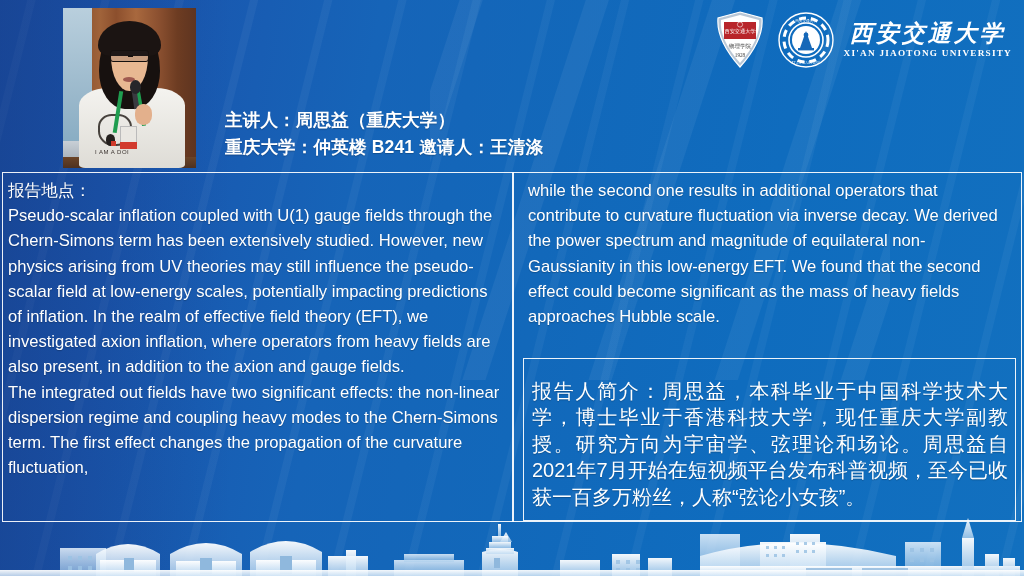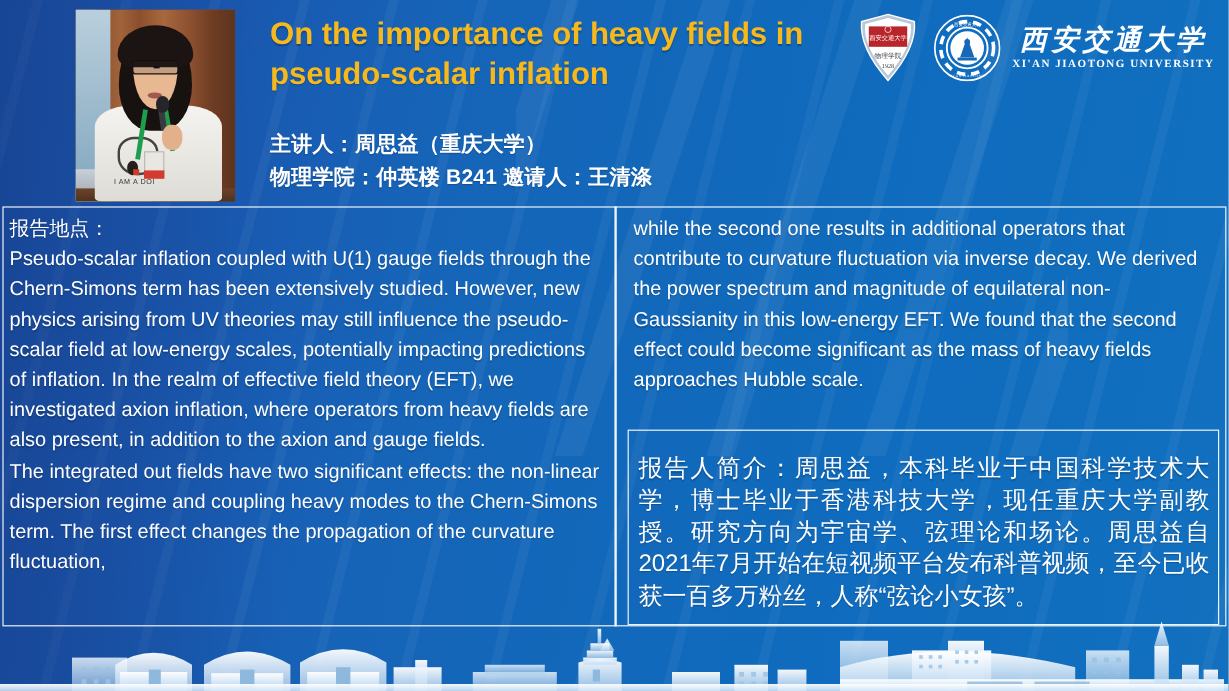--- a/index.html
+++ b/index.html
@@ -186,25 +186,24 @@
     <div class="ph-mouth"></div>
     <div class="ph-lanyard-l"></div>
     <div class="ph-lanyard-r"></div>
     <div class="ph-badge"></div>
     <div class="ph-badgered"></div>
     <div class="ph-micstick"></div>
     <div class="ph-mic"></div>
     <div class="ph-hand"></div>
   </div>
 
-  <div id="title">On the importance of heavy fields in pseudo-scalar inflation</div>
 
   <div id="meta">
     <div class="meta-line">主讲人：周思益（重庆大学）</div>
-    <div class="meta-line">物理学院：仲英楼 B241   邀请人：王清涤</div>
+    <div class="meta-line">重庆大学：仲英楼 B241   邀请人：王清涤</div>
   </div>
 
   <div id="logos">
     <svg class="shield-logo" viewBox="0 0 52 60">
       <path d="M26 2 L48 8 Q50 30 26 57 Q2 30 4 8 Z" fill="#b9c7d6" stroke="#ffffff" stroke-width="1.2"></path>
       <path d="M26 5 L45 10 Q47 29 26 53 Q5 29 7 10 Z" fill="#ffffff"></path>
       <rect x="10" y="12" width="32" height="17" fill="#b8252a"></rect>
       <text x="26" y="23" font-size="5.2" fill="#ffffff" text-anchor="middle" font-family="DejaVu Sans, sans-serif">西安交通大学</text>
       <circle cx="26" cy="14.5" r="2.6" fill="#b8252a" stroke="#ffffff" stroke-width="0.6"></circle>
       <text x="26" y="38" font-size="5.6" fill="#3b3b3b" text-anchor="middle" font-family="DejaVu Sans, sans-serif">物理学院</text>

